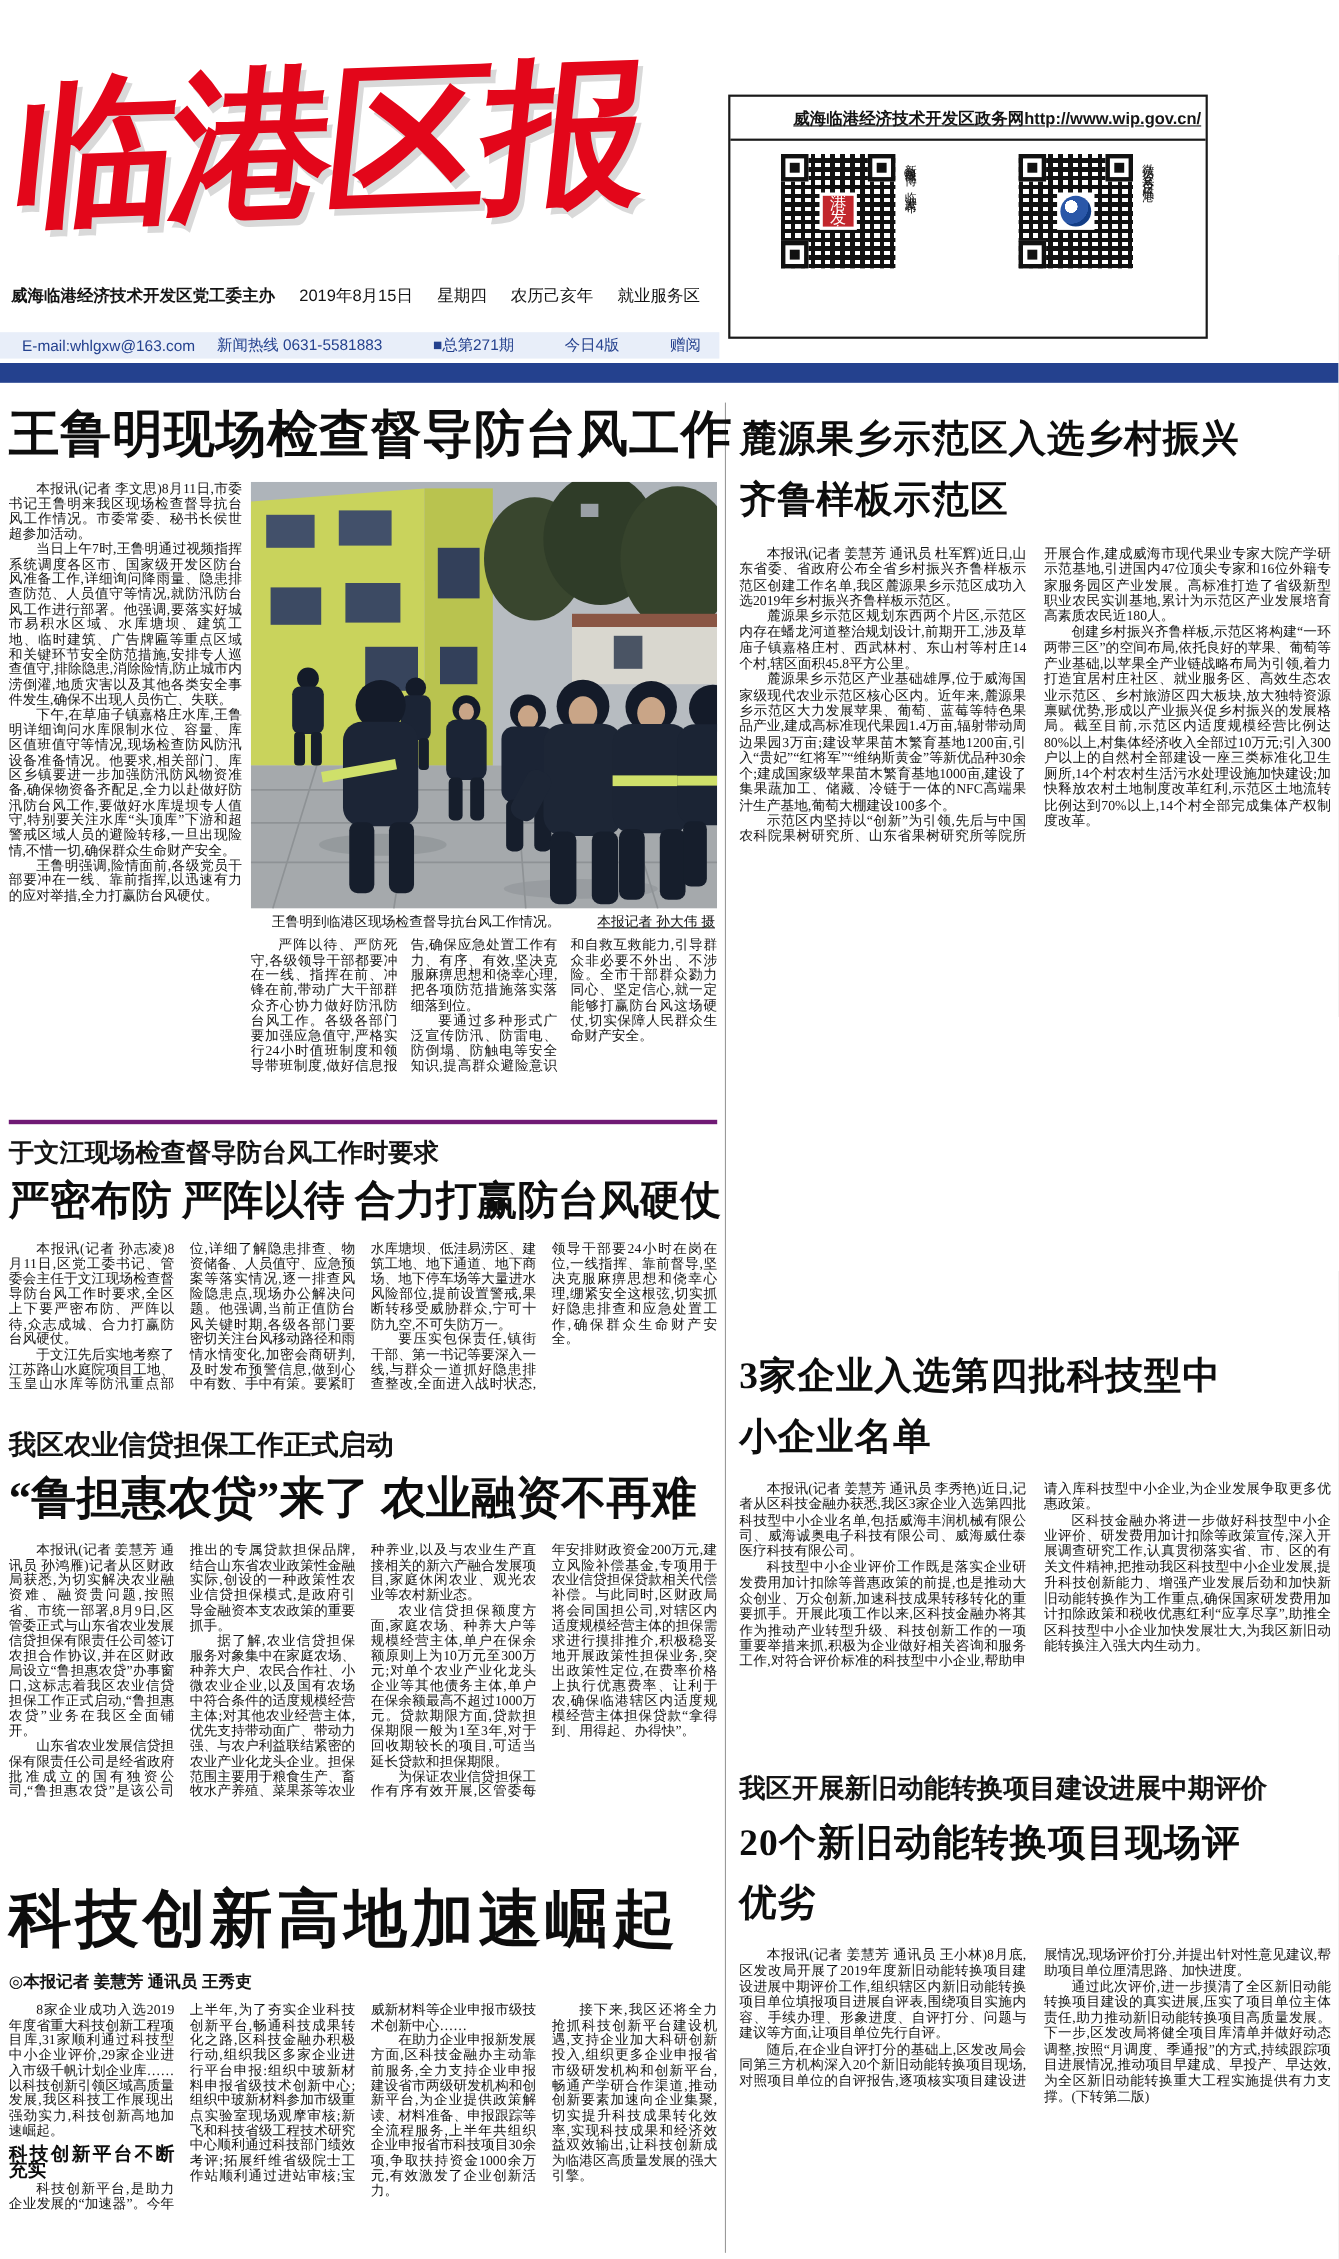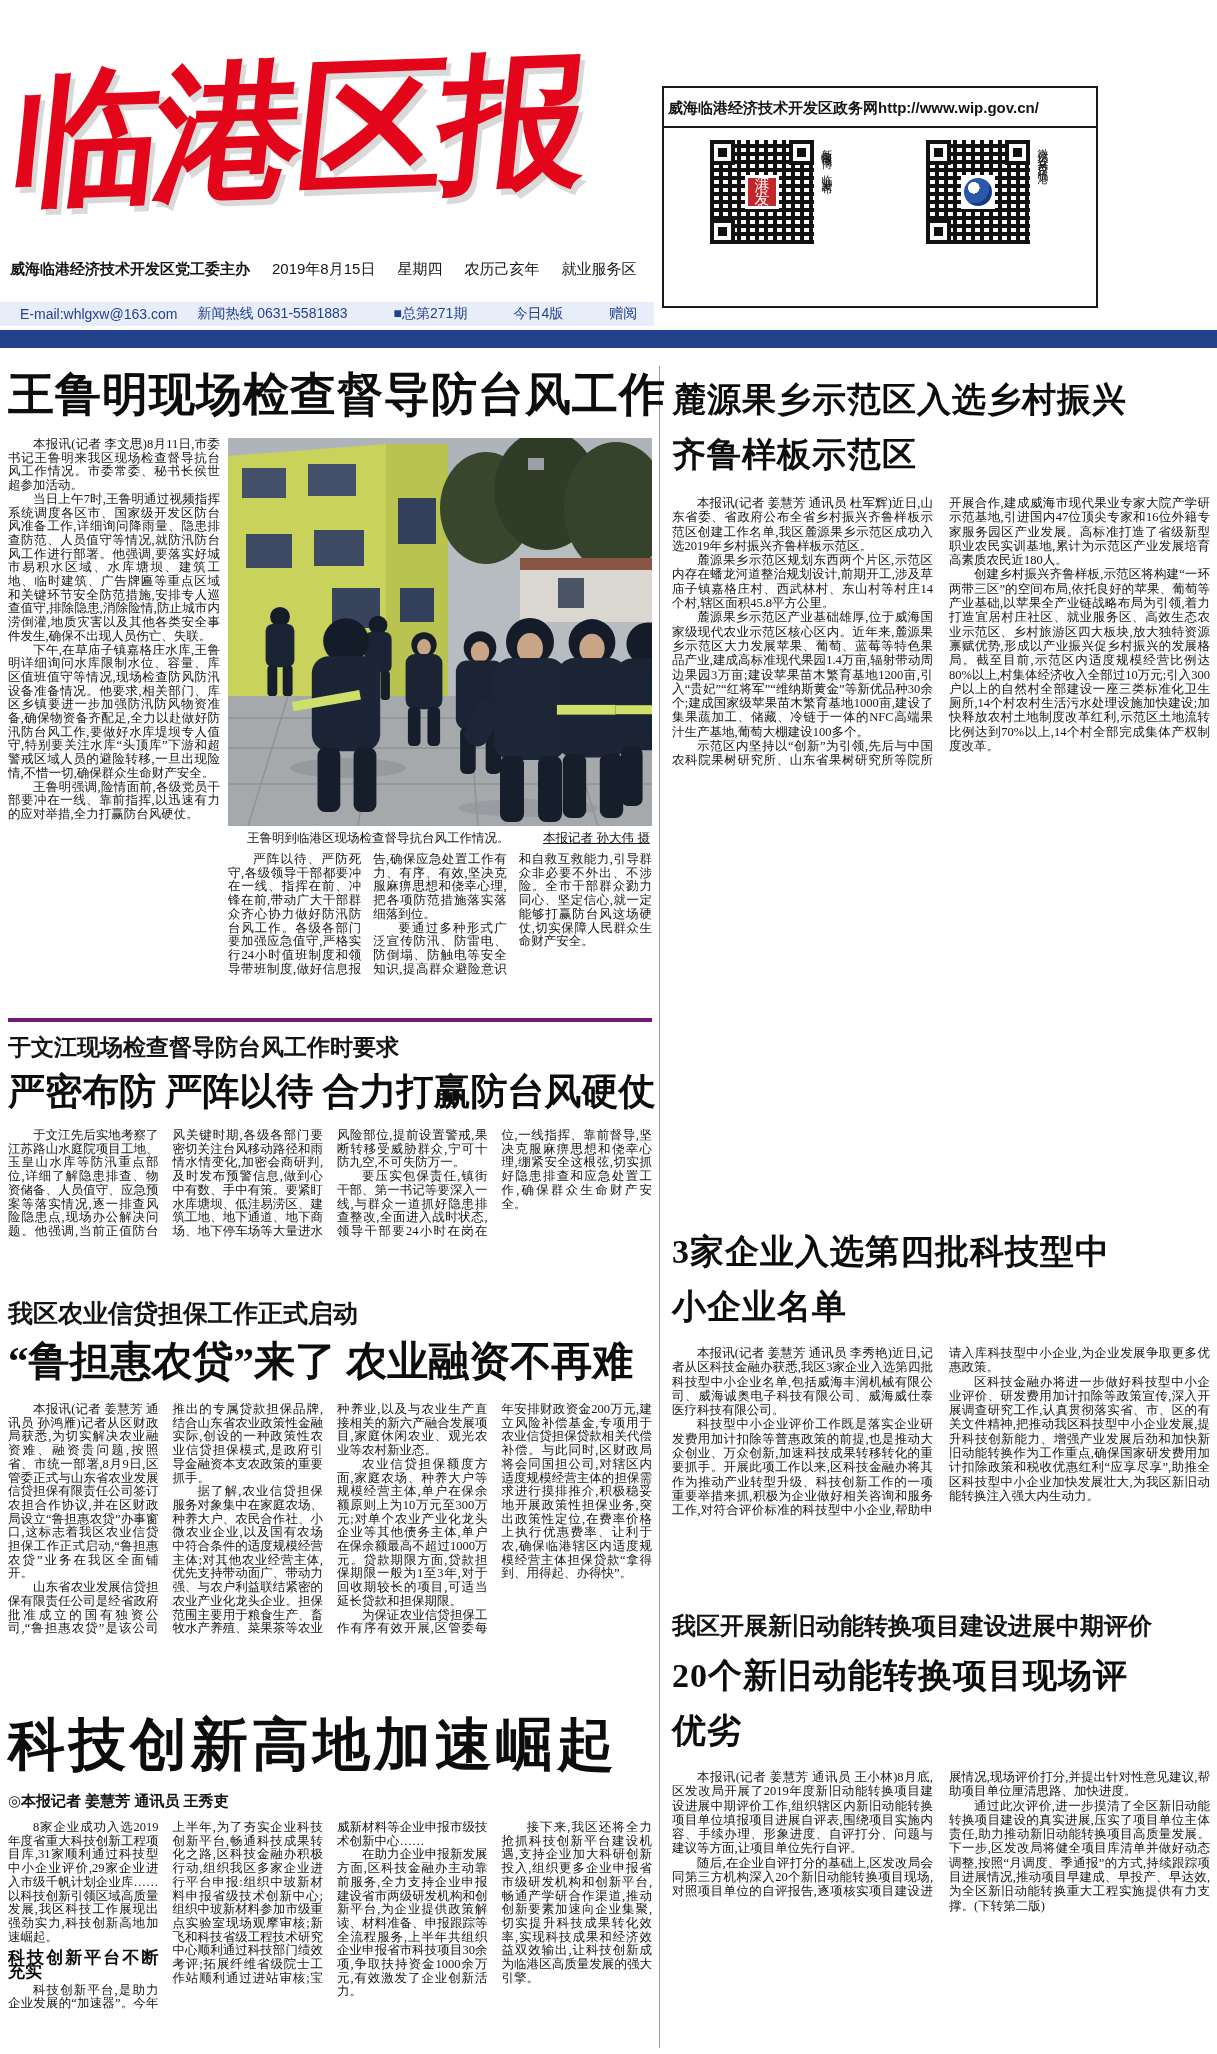--- a/index.html
+++ b/index.html
@@ -8,21 +8,21 @@
 
   
   .brand{position:absolute;left:14px;top:28px;width:600px;height:210px;
          color:#e3061a;font-size:148px;line-height:200px;font-weight:bold;
          font-family:"DejaVu Serif","Liberation Serif",serif;
          letter-spacing:-6px;transform:skew(-6deg,-2deg);
          text-shadow:5px 6px 0 rgba(170,170,170,.45);white-space:nowrap;}
   .mast-box{position:absolute;left:662px;top:86px;width:436px;height:222px;
             border:2px solid #1a1a1a;box-sizing:border-box;background:#fff;}
   .mast-box-line{font-family:"Liberation Sans","DejaVu Sans",sans-serif;font-weight:bold;
-                 font-size:15px;text-align:left;padding:11px 4px 8px;border-bottom:2px solid #1a1a1a;}
+                 font-size:15px;text-align:right;padding:11px 4px 8px;border-bottom:2px solid #1a1a1a;text-decoration:underline;}
   .qr-row{display:flex;justify-content:space-around;padding-top:12px;}
   .qr-item{display:flex;}
   .qr{width:104px;height:104px;position:relative;
       background:repeating-linear-gradient(0deg,#111 0 4px,transparent 4px 8px),
                  repeating-linear-gradient(90deg,#111 0 4px,#fff 4px 9px);}
   .qr .f{position:absolute;width:25px;height:25px;background:#fff;border:4px solid #111;box-sizing:border-box;}
   .qr .f::after{content:"";position:absolute;inset:4px;background:#111;}
   .f.tl{top:0;left:0}.f.tr{top:0;right:0}.f.bl{bottom:0;left:0}
   .qr .logo{position:absolute;top:35px;left:35px;width:34px;height:34px;background:#fff;
             display:flex;align-items:center;justify-content:center;}
@@ -73,21 +73,21 @@
   .cols4{column-count:4;column-gap:14px;overflow:hidden;}
   .art2-body{height:152px;}
   .art3{margin-top:16px;}
   .art3 .kicker{font-size:25px;margin:0 0 4px;}
   .art3-head{font-size:41px;white-space:nowrap;margin:2px 0 14px;}
   .art3-body{height:286px;}
   .art4-head{font-size:57px;letter-spacing:4px;white-space:nowrap;margin:18px 0 8px;}
   .byline{font-family:"Liberation Sans","DejaVu Sans",sans-serif;font-weight:bold;
           font-size:15px;margin:0 0 10px;}
   .art4-body{height:296px;}
-  .subhead{font-family:Liberation Mono, monospace;font-size:17px;
+  .subhead{font-family:Liberation Sans, sans-serif;font-size:17px;
            margin:8px 0 4px;font-weight:bold;}
 
   
   .r-head{font-size:34px;line-height:55px;letter-spacing:1px;width:460px;}
   .cols2{column-count:2;column-gap:16px;overflow:hidden;line-height:14.3px;}
   .r1-body{height:700px;margin-top:14px;}
   .r2-head{margin-top:28px;}
   .r2-body{height:234px;margin-top:12px;}
   .r3-kicker{font-size:24px;margin:30px 0 6px;}
   .r3-head{font-size:34px;}
@@ -256,20 +256,21 @@
             <p>严阵以待、严防死守,各级领导干部都要冲在一线、指挥在前、冲锋在前,带动广大干部群众齐心协力做好防汛防台风工作。各级各部门要加强应急值守,严格实行24小时值班制度和领导带班制度,做好信息报告,确保应急处置工作有力、有序、有效,坚决克服麻痹思想和侥幸心理,把各项防范措施落实落细落到位。</p>
             <p>要通过多种形式广泛宣传防汛、防雷电、防倒塌、防触电等安全知识,提高群众避险意识和自救互救能力,引导群众非必要不外出、不涉险。全市干部群众勠力同心、坚定信心,就一定能够打赢防台风这场硬仗,切实保障人民群众生命财产安全。</p>
           </div>
       </div>
     </div>
 
     <div class="art2">
       <div class="kicker">于文江现场检查督导防台风工作时要求</div>
       <h2 class="art2-head">严密布防  严阵以待  合力打赢防台风硬仗</h2>
       <div class="cols4 art2-body body-txt">
+          <p>本报讯(记者 孙志凌)8月11日,区党工委书记、管委会主任于文江现场检查督导防台风工作时要求,全区上下要严密布防、严阵以待,众志成城、合力打赢防台风硬仗。</p>
           <p>于文江先后实地考察了江苏路山水庭院项目工地、玉皇山水库等防汛重点部位,详细了解隐患排查、物资储备、人员值守、应急预案等落实情况,逐一排查风险隐患点,现场办公解决问题。他强调,当前正值防台风关键时期,各级各部门要密切关注台风移动路径和雨情水情变化,加密会商研判,及时发布预警信息,做到心中有数、手中有策。要紧盯水库塘坝、低洼易涝区、建筑工地、地下通道、地下商场、地下停车场等大量进水风险部位,提前设置警戒,果断转移受威胁群众,宁可十防九空,不可失防万一。</p>
           <p>要压实包保责任,镇街干部、第一书记等要深入一线,与群众一道抓好隐患排查整改,全面进入战时状态,领导干部要24小时在岗在位,一线指挥、靠前督导,坚决克服麻痹思想和侥幸心理,绷紧安全这根弦,切实抓好隐患排查和应急处置工作,确保群众生命财产安全。</p>
         </div>
     </div>
 
     <div class="art3">
       <div class="kicker">我区农业信贷担保工作正式启动</div>
       <h2 class="art3-head">“鲁担惠农贷”来了  农业融资不再难</h2>
       <div class="cols4 art3-body body-txt">
           <p>本报讯(记者 姜慧芳 通讯员 孙鸿雁)记者从区财政局获悉,为切实解决农业融资难、融资贵问题,按照省、市统一部署,8月9日,区管委正式与山东省农业发展信贷担保有限责任公司签订农担合作协议,并在区财政局设立“鲁担惠农贷”办事窗口,这标志着我区农业信贷担保工作正式启动,“鲁担惠农贷”业务在我区全面铺开。</p>

